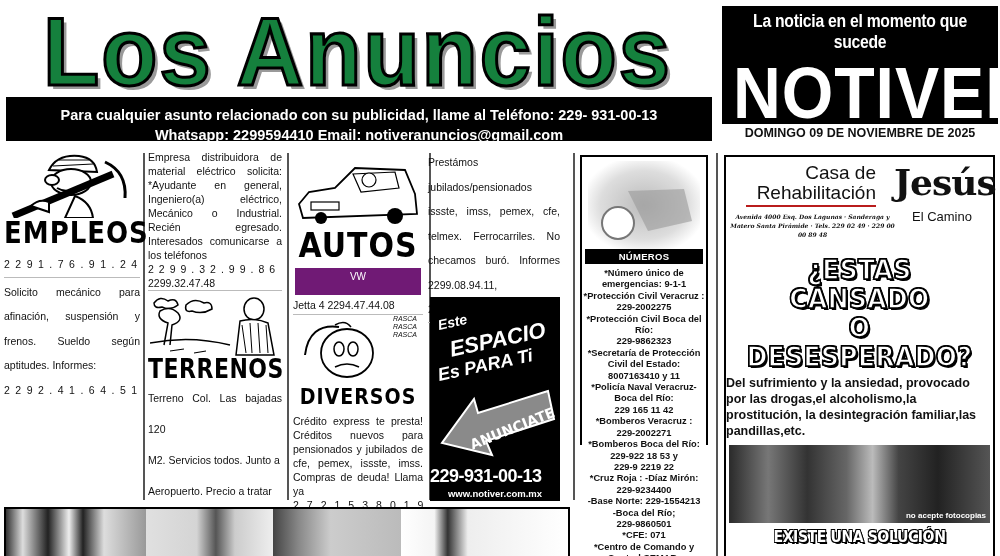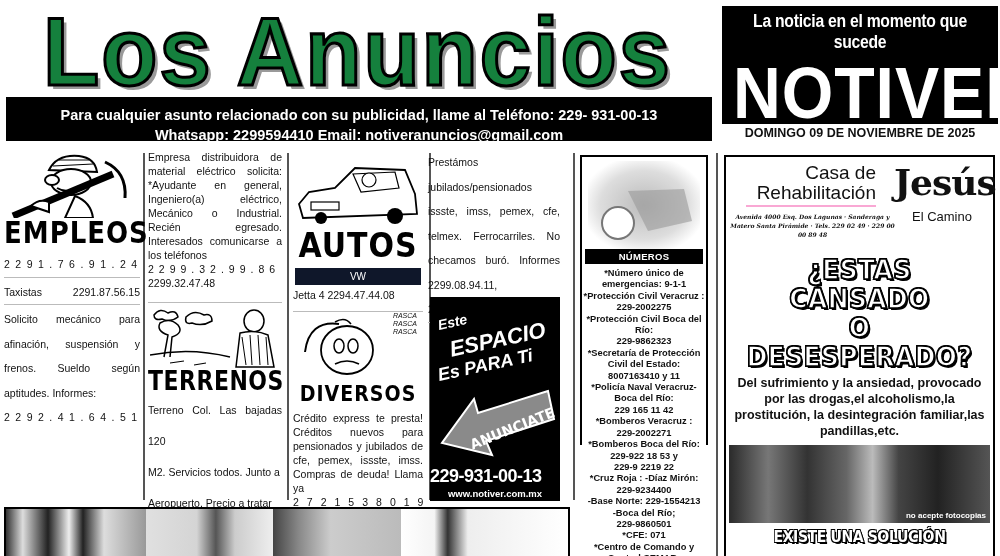--- a/index.html
+++ b/index.html
@@ -50,46 +50,46 @@
 
   
   #col1 { left: 4px; width: 136px; }
   #col1 .section-title { font-size: 26px; margin-top: 2px; transform: scaleY(1.15); }
   
   #col2 { left: 148px; width: 134px; }
   #col2 .section-title { font-size: 22px; letter-spacing: 0.5px; transform: scaleY(1.2); }
   
   #col3 { left: 293px; width: 130px; }
   #col3 .section-title { font-size: 30px; transform: scaleY(1.15); }
-  .vw-bar { background: #0f172a; color: #fff; text-align: center; font-size: 10px; height: 17px; line-height: 17px; margin: 8px 2px 4px 2px; }
+  .vw-bar { background: #701a75; color: #fff; text-align: center; font-size: 10px; height: 27px; line-height: 17px; margin: 8px 2px 4px 2px; }
   
   #col4 { left: 428px; width: 132px; }
   .promo {
     position: absolute; left: 2px; top: 147px; width: 130px; height: 204px;
     background: #000; color: #fff; overflow: hidden;
   }
   .promo-line { font-weight: 900; font-style: italic; transform: rotate(-12deg); transform-origin: left center; position: absolute; }
   .promo-phone { position: absolute; left: 0; right: 0; bottom: 14px; text-align: left; font-size: 18px; font-weight: 700; letter-spacing: -0.5px; }
   .promo-url { position: absolute; left: 0; right: 0; bottom: 2px; text-align: center; font-size: 9.5px; font-weight: bold; }
 
   
   #col5 { left: 580px; width: 128px; top: 155px; height: 290px; border: 2px solid #000; border-bottom: none; }
   .em-img { height: 88px; margin: 4px 6px 0; background: radial-gradient(ellipse at 50% 50%, #bbb 0%, #ddd 55%, #fff 80%); position: relative; }
   .em-title { background: #000; color: #fff; text-align: center; font-size: 9.5px; font-weight: bold; height: 15px; line-height: 15px; margin: 0 3px; letter-spacing: 0.3px; }
   .em-list { text-align: center; font-size: 9.3px; font-weight: bold; line-height: 11.4px; padding-top: 4px; }
 
   
   #col6 { left: 724px; width: 271px; top: 155px; height: 401px; border: 2px solid #000; border-bottom: none; }
   .rehab-head { position: relative; height: 95px; }
-  .rehab-name { position: absolute; left: 20px; top: 6px; width: 130px; text-align: right; font-size: 19px; line-height: 20px; border-bottom: 2px solid #f9a8d4; padding-bottom: 2px; }
+  .rehab-name { position: absolute; left: 20px; top: 6px; width: 130px; text-align: right; font-size: 19px; line-height: 20px; border-bottom: 2px solid #b91c1c; padding-bottom: 2px; }
   .rehab-addr { position: absolute; left: 4px; top: 55px; width: 165px; text-align: center; font-family: "DejaVu Serif", serif; font-size: 6px; line-height: 9px; font-style: italic; font-weight: bold; }
   .jesus { position: absolute; left: 168px; top: 2px; width: 100px; text-align: center; font-family: "DejaVu Serif", serif; font-size: 36px; font-weight: bold; line-height: 46px; letter-spacing: -1px; }
   .el-camino { position: absolute; left: 186px; top: 52px; font-size: 13px; }
   .tired { text-align: center; font-family: "DejaVu Sans", sans-serif; font-weight: 900; color: #fff; font-size: 27px; line-height: 29px; -webkit-text-stroke: 1.5px #000; text-shadow: 0 0 0 #000, 2px 2px 0 #000, -1px -1px 0 #000, 1px -1px 0 #000, -1px 1px 0 #000; letter-spacing: 0.5px; margin-top: 3px; transform: scaleX(0.92); }
-  .tired-sub { text-align: center; font-size: 12.5px; font-weight: bold; line-height: 16px; margin-top: 4px; }
+  .tired-sub { font-size: 12.5px; font-weight: bold; line-height: 16px; margin-top: 4px; }
   .rehab-photo { margin: 6px 3px 0; height: 78px; background: linear-gradient(90deg, #2a2a2a 0%, #777 15%, #333 30%, #666 45%, #bbb 55%, #444 65%, #222 80%, #555 100%); position: relative; }
   .photo-note { position: absolute; right: 4px; bottom: 3px; color: #fff; font-size: 8px; font-weight: bold; }
   .solution { text-align: center; font-family: "DejaVu Sans", sans-serif; font-weight: 900; color: #fff; font-size: 16px; line-height: 20px; letter-spacing: -0.5px; text-shadow: 1px 1px 0 #000, -1px -1px 0 #000, 1px -1px 0 #000, -1px 1px 0 #000, 2px 2px 0 #000; margin-top: 4px; transform: scaleX(0.88); }
 
   
   .photo-strip { position: absolute; left: 4px; top: 507px; width: 566px; height: 49px; border: 2px solid #000; border-bottom: none; display: flex; overflow: hidden; }
   .ph { height: 100%; }
 </style>
 </head>
 <body>
@@ -121,32 +121,28 @@
     <path d="M48 38 Q58 44 70 38" stroke="#000" stroke-width="2" fill="none"></path>
     <line x1="4" y1="66" x2="104" y2="24" stroke="#000" stroke-width="7"></line>
     <path d="M96 12 Q118 22 116 48" stroke="#000" stroke-width="3" fill="none"></path>
     <path d="M22 56 Q30 48 40 52 L40 62 Z" fill="#fff" stroke="#000" stroke-width="2"></path>
     <path d="M66 46 Q82 52 84 68 L56 68 Z" fill="#fff" stroke="#000" stroke-width="2"></path>
   </svg>
   <div class="section-title">EMPLEOS</div>
   <div class="ad-text loose" style="margin-top:6px">
     <div class="spaced rule">2291.76.91.24</div>
   </div>
-  <div class="ad-text loose rule" style="display:flex;justify-content:space-between;margin-top:2px">
-    <span>Taxistas</span>
-    <span>2291.87.56.15</span>
-  </div>
   <div class="ad-text loose" style="margin-top:2px">
     <div>Solicito mecánico para afinación, suspensión y frenos. Sueldo según aptitudes. Informes:</div>
     <div class="spaced">2292.41.64.51</div>
   </div>
 </div>
 
 <div class="col" id="col2">
-  <div class="ad-text tight rule" style="padding-bottom:12px">
+  <div class="ad-text tight rule" style="padding-bottom:0">
     <div>Empresa distribuidora de material eléctrico solicita: *Ayudante en general, Ingeniero(a) eléctrico, Mecánico o Industrial. Recién egresado. Interesados comunicarse a los teléfonos</div>
     <div class="spaced" style="letter-spacing:5px">2299.32.99.86</div>
     <div>2299.32.47.48</div>
   </div>
   <svg class="illus" width="130" height="64" viewBox="0 0 130 64" style="margin-top:4px">
     <path d="M4 8 Q10 0 18 6 Q26 2 28 10 Q20 16 12 12 Q4 14 4 8Z" fill="#fff" stroke="#000" stroke-width="1.5"></path>
     <path d="M36 10 Q44 2 54 8 Q62 6 62 14 Q52 20 42 16 Q34 18 36 10Z" fill="#fff" stroke="#000" stroke-width="1.5"></path>
     <path d="M14 50 L18 28 Q6 24 10 16 Q20 10 28 18 Q34 26 22 30 L20 50" fill="#fff" stroke="#000" stroke-width="1.5"></path>
     <path d="M0 48 Q40 40 80 50" stroke="#000" stroke-width="1.5" fill="none"></path>
     <path d="M20 56 L34 54 M44 58 L56 56" stroke="#000" stroke-width="1.2"></path>
@@ -167,21 +163,21 @@
   <svg class="illus" width="126" height="72" viewBox="0 0 126 72" style="margin-top:8px">
     <path d="M4 46 L14 34 L40 30 L60 10 L110 12 L120 36 L122 56 L8 60 Z" fill="#fff" stroke="#000" stroke-width="1.8"></path>
     <path d="M58 16 L66 34 L104 30 L100 14 Z" fill="#fff" stroke="#000" stroke-width="1.2"></path>
     <circle cx="74" cy="22" r="7" fill="#fff" stroke="#000" stroke-width="1.2"></circle>
     <rect x="16" y="44" width="28" height="8" fill="#fff" stroke="#000" stroke-width="1.2"></rect>
     <circle cx="100" cy="58" r="8" fill="#000"></circle>
     <circle cx="26" cy="60" r="6" fill="#000"></circle>
   </svg>
   <div class="section-title">AUTOS</div>
   <div class="vw-bar">VW</div>
-  <div class="ad-text rule" style="font-size:10.5px;padding-bottom:10px">Jetta 4 2294.47.44.08</div>
+  <div class="ad-text rule" style="font-size:10.5px;padding-bottom:3px">Jetta 4 2294.47.44.08</div>
   <div style="position:relative;height:70px">
     <svg class="illus" width="126" height="70" viewBox="0 0 126 70">
       <ellipse cx="52" cy="38" rx="26" ry="24" fill="#fff" stroke="#000" stroke-width="1.8"></ellipse>
       <ellipse cx="44" cy="34" rx="5" ry="7" fill="#fff" stroke="#000" stroke-width="1.5"></ellipse>
       <ellipse cx="58" cy="34" rx="5" ry="7" fill="#fff" stroke="#000" stroke-width="1.5"></ellipse>
       <path d="M40 52 Q52 46 64 52" stroke="#000" stroke-width="1.5" fill="none"></path>
       <path d="M10 40 Q14 8 44 12" stroke="#000" stroke-width="2" fill="none"></path>
       <path d="M40 10 Q50 4 56 12" stroke="#000" stroke-width="1.5" fill="none"></path>
     </svg>
     <div style="position:absolute;right:6px;top:0;font-size:7px;font-style:italic;line-height:8px;text-align:right;width:40px">RASCA RASCA RASCA</div>

